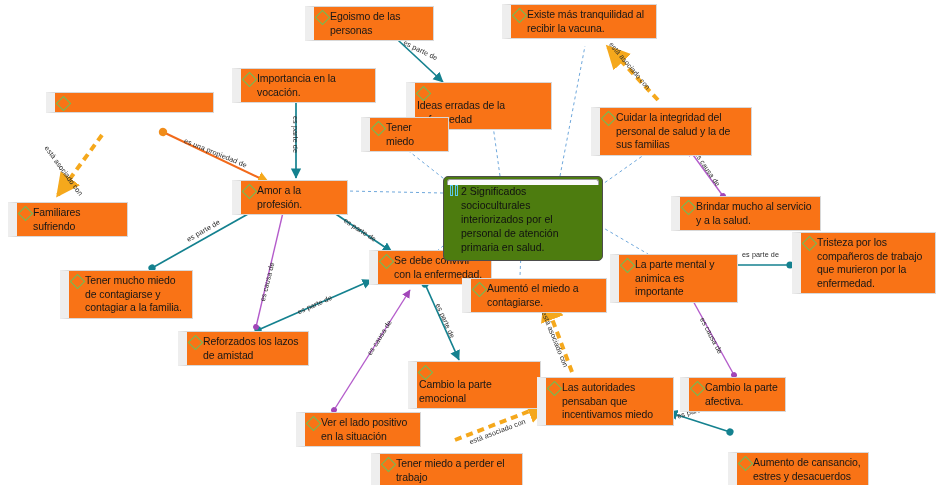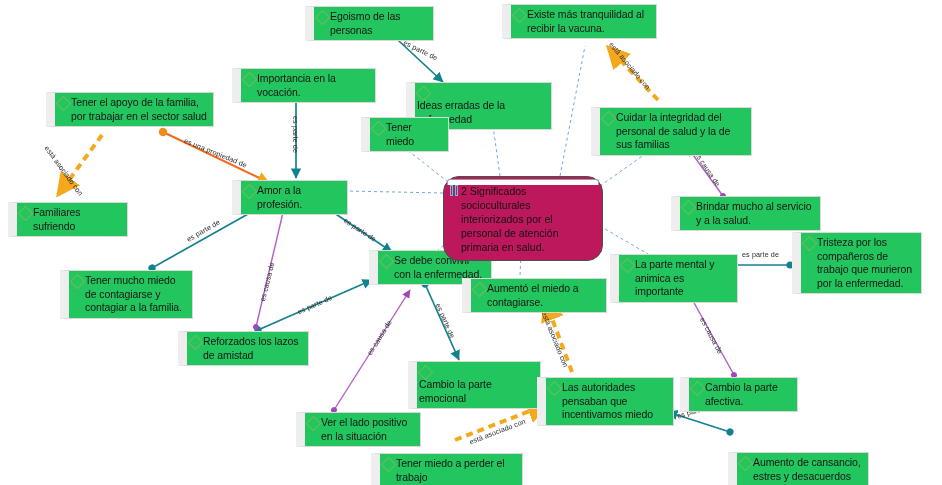--- a/index.html
+++ b/index.html
@@ -18,21 +18,21 @@
   #links{
     position:absolute;
     left:0; top:0;
     width:942px; height:485px;
     pointer-events:none;
   }
   
   .node{
     position:absolute;
     box-sizing:border-box;
-    background:#22c55e;
+    background:#f97316;
     border:1px solid #d8d8d8;
     border-left:9px solid #eeeeee;
     display:flex;
     align-items:flex-start;
     padding:3px 6px 3px 2px;
     font-size:10.5px;
     line-height:13.5px;
     color:#171717;
     letter-spacing:-0.1px;
   }
@@ -44,23 +44,23 @@
     border:1.4px solid #6cbf57;
     transform:rotate(45deg);
     background:transparent;
   }
   .node .ntext{ flex:1 1 auto; }
 
   
   .center-node{
     position:absolute;
     box-sizing:border-box;
-    background:#be185d;
+    background:#4d7c0f;
     border:1.4px solid #4d4d4d;
-    border-radius:16px;
+    border-radius:5px;
     padding:6px 8px 6px 5px;
     font-size:10.5px;
     line-height:14px;
     color:#111111;
     display:flex;
     align-items:flex-start;
   }
   .center-node .caption{
     position:absolute;
     left:3px; right:3px; top:2px;
@@ -199,21 +199,20 @@
     <span class="ntext">Importancia en la vocación.</span>
   </div>
 
   <div class="node" style="left:406px; top:82px; width:146px;flex-direction:column;">
     <span class="diamond"></span>
     <span class="ntext">Ideas erradas de la enfermedad</span>
   </div>
 
   <div class="node" style="left:46px; top:92px; width:168px;">
     <span class="diamond"></span>
-    <span class="ntext">Tener el apoyo de la familia, por trabajar en el sector salud</span>
   </div>
 
   <div class="node" style="left:361px; top:117px; width:88px;">
     <span class="diamond"></span>
     <span class="ntext">Tener miedo</span>
   </div>
 
   <div class="node" style="left:591px; top:107px; width:161px;">
     <span class="diamond"></span>
     <span class="ntext">Cuidar la integridad del personal de salud y la de sus  familias</span>
@@ -227,21 +226,21 @@
   <div class="node" style="left:232px; top:180px; width:116px;">
     <span class="diamond"></span>
     <span class="ntext">Amor a la profesión.</span>
   </div>
 
   <div class="node" style="left:671px; top:196px; width:150px;">
     <span class="diamond"></span>
     <span class="ntext">Brindar mucho al servicio y a la salud.</span>
   </div>
 
-  <div class="node" style="left:792px; top:232px; width:130px;">
+  <div class="node" style="left:792px; top:232px; width:144px;">
     <span class="diamond"></span>
     <span class="ntext">Tristeza por los compañeros de trabajo que murieron por la enfermedad.</span>
   </div>
 
   <div class="node" style="left:369px; top:250px; width:123px;">
     <span class="diamond"></span>
     <span class="ntext">Se debe convivir con la enfermedad.</span>
   </div>
 
   <div class="node" style="left:462px; top:278px; width:145px;">
@@ -267,21 +266,21 @@
   <div class="node" style="left:408px; top:361px; width:133px;flex-direction:column;">
     <span class="diamond"></span>
     <span class="ntext">Cambio la parte emocional</span>
   </div>
 
   <div class="node" style="left:537px; top:377px; width:137px;">
     <span class="diamond"></span>
     <span class="ntext">Las autoridades pensaban que incentivamos miedo</span>
   </div>
 
-  <div class="node" style="left:680px; top:377px; width:118px;">
+  <div class="node" style="left:680px; top:377px; width:106px;">
     <span class="diamond"></span>
     <span class="ntext">Cambio la parte afectiva.</span>
   </div>
 
   <div class="node" style="left:296px; top:412px; width:125px;">
     <span class="diamond"></span>
     <span class="ntext">Ver el lado positivo en la situación</span>
   </div>
 
   <div class="node" style="left:371px; top:453px; width:152px;">

